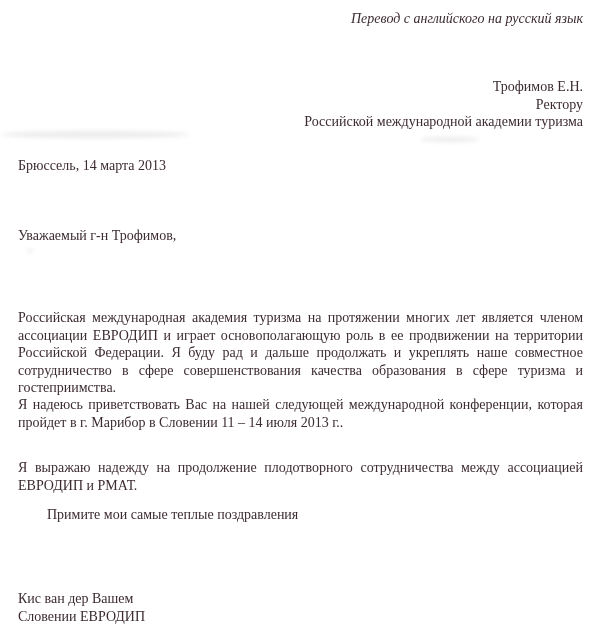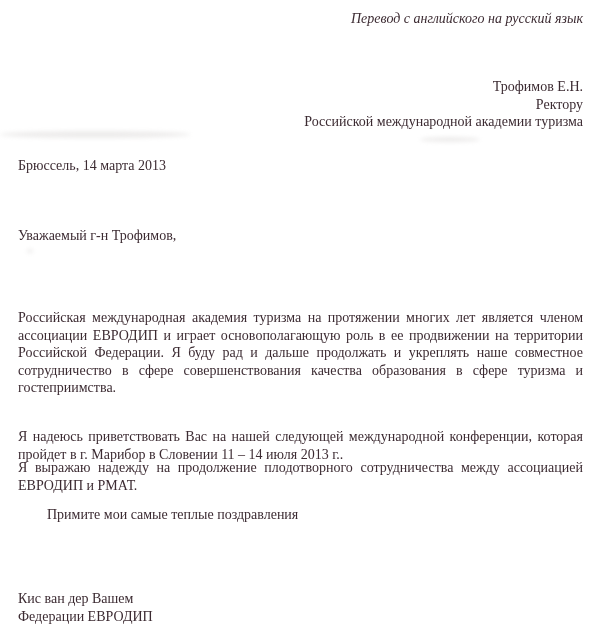--- a/index.html
+++ b/index.html
@@ -32,21 +32,21 @@
   .justify { text-align: justify; }
   .italic { font-style: italic; text-align: right; }
   p { margin: 0; }
 
   .translation-note { top: 10px; }
   .recipient-block  { top: 78px; }
   .dateline         { top: 157px; }
   .salutation       { top: 227px; }
   .para-1           { top: 255px; }
   .para-2           { top: 309px; }
-  .para-3           { top: 428px; }
+  .para-3           { top: 396px; }
   .para-4           { top: 459px; }
   .closing-line     { top: 506px; margin-left: 29px; }
   .signature-block  { top: 590px; }
 
   
   .smudge {
     position: absolute;
     background: #b9b4b2;
     opacity: 0.25;
     border-radius: 50%;
@@ -82,16 +82,16 @@
   <p class="block justify para-2">Российская международная академия туризма на протяжении многих лет является членом ассоциации ЕВРОДИП и играет основополагающую роль в ее продвижении на территории Российской Федерации. Я буду рад и дальше продолжать и укреплять наше совместное сотрудничество в сфере совершенствования качества образования в сфере туризма и гостеприимства.</p>
 
   <p class="block justify para-3">Я надеюсь приветствовать Вас на нашей следующей международной конференции, которая пройдет в г. Марибор в Словении 11 – 14 июля 2013 г..</p>
 
   <p class="block justify para-4">Я выражаю надежду на продолжение плодотворного сотрудничества между ассоциацией ЕВРОДИП и РМАТ.</p>
 
   <p class="block closing-line">Примите мои самые теплые поздравления</p>
 
   <div class="block signature-block">
     <p>Кис ван дер Вашем</p>
-    <p>Федерации ЕВРОДИП</p>
+    <p>Словении ЕВРОДИП</p>
   </div>
 
 </div>
 
 </body></html>

